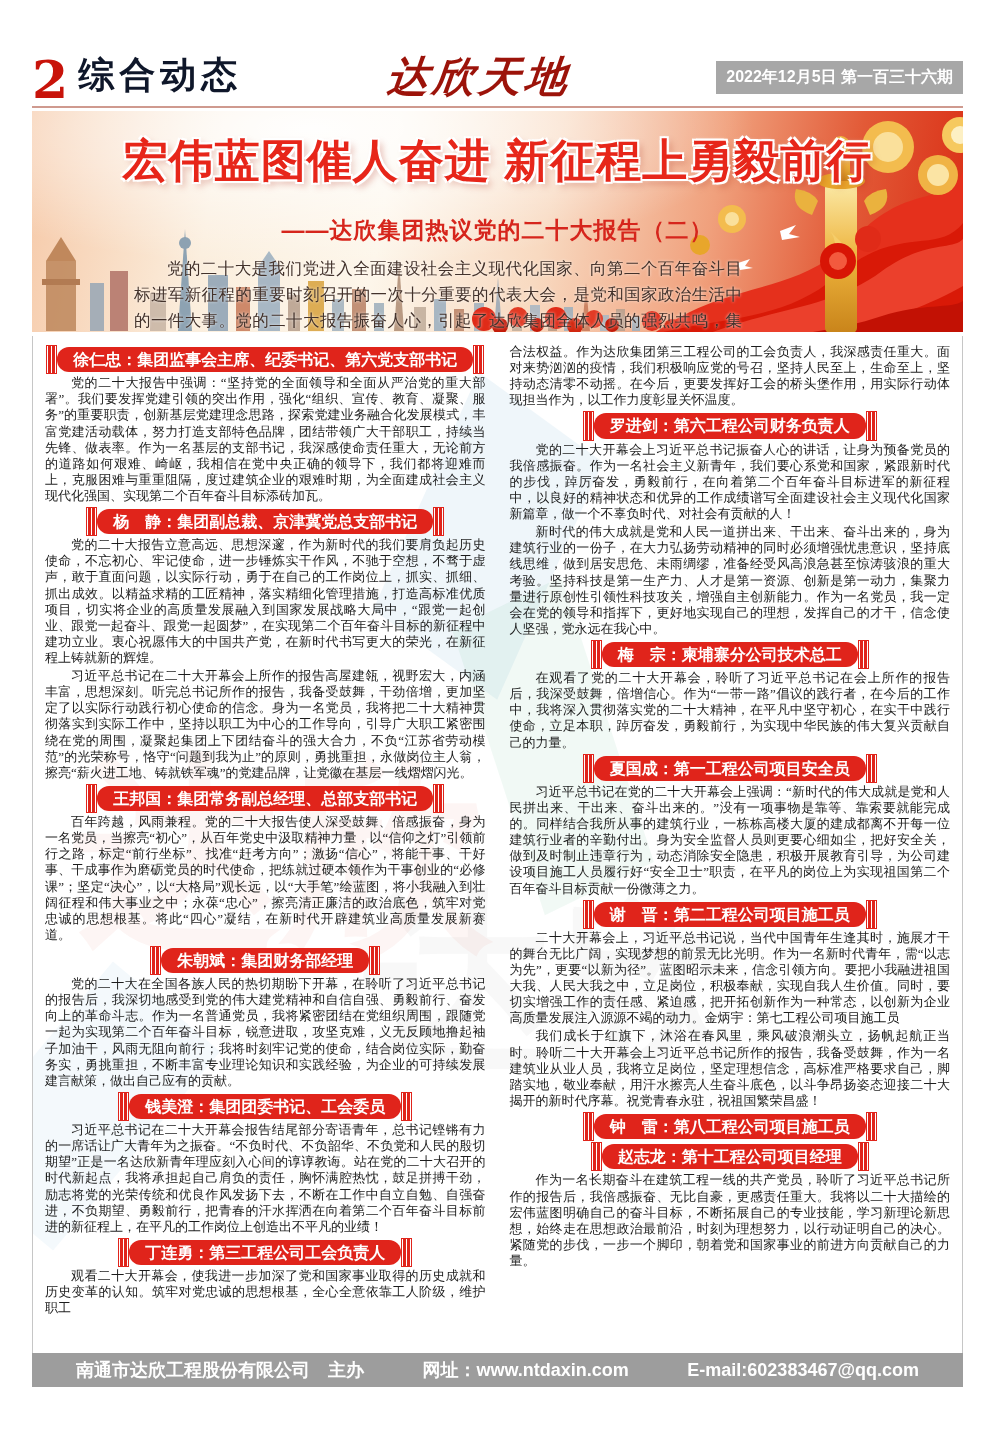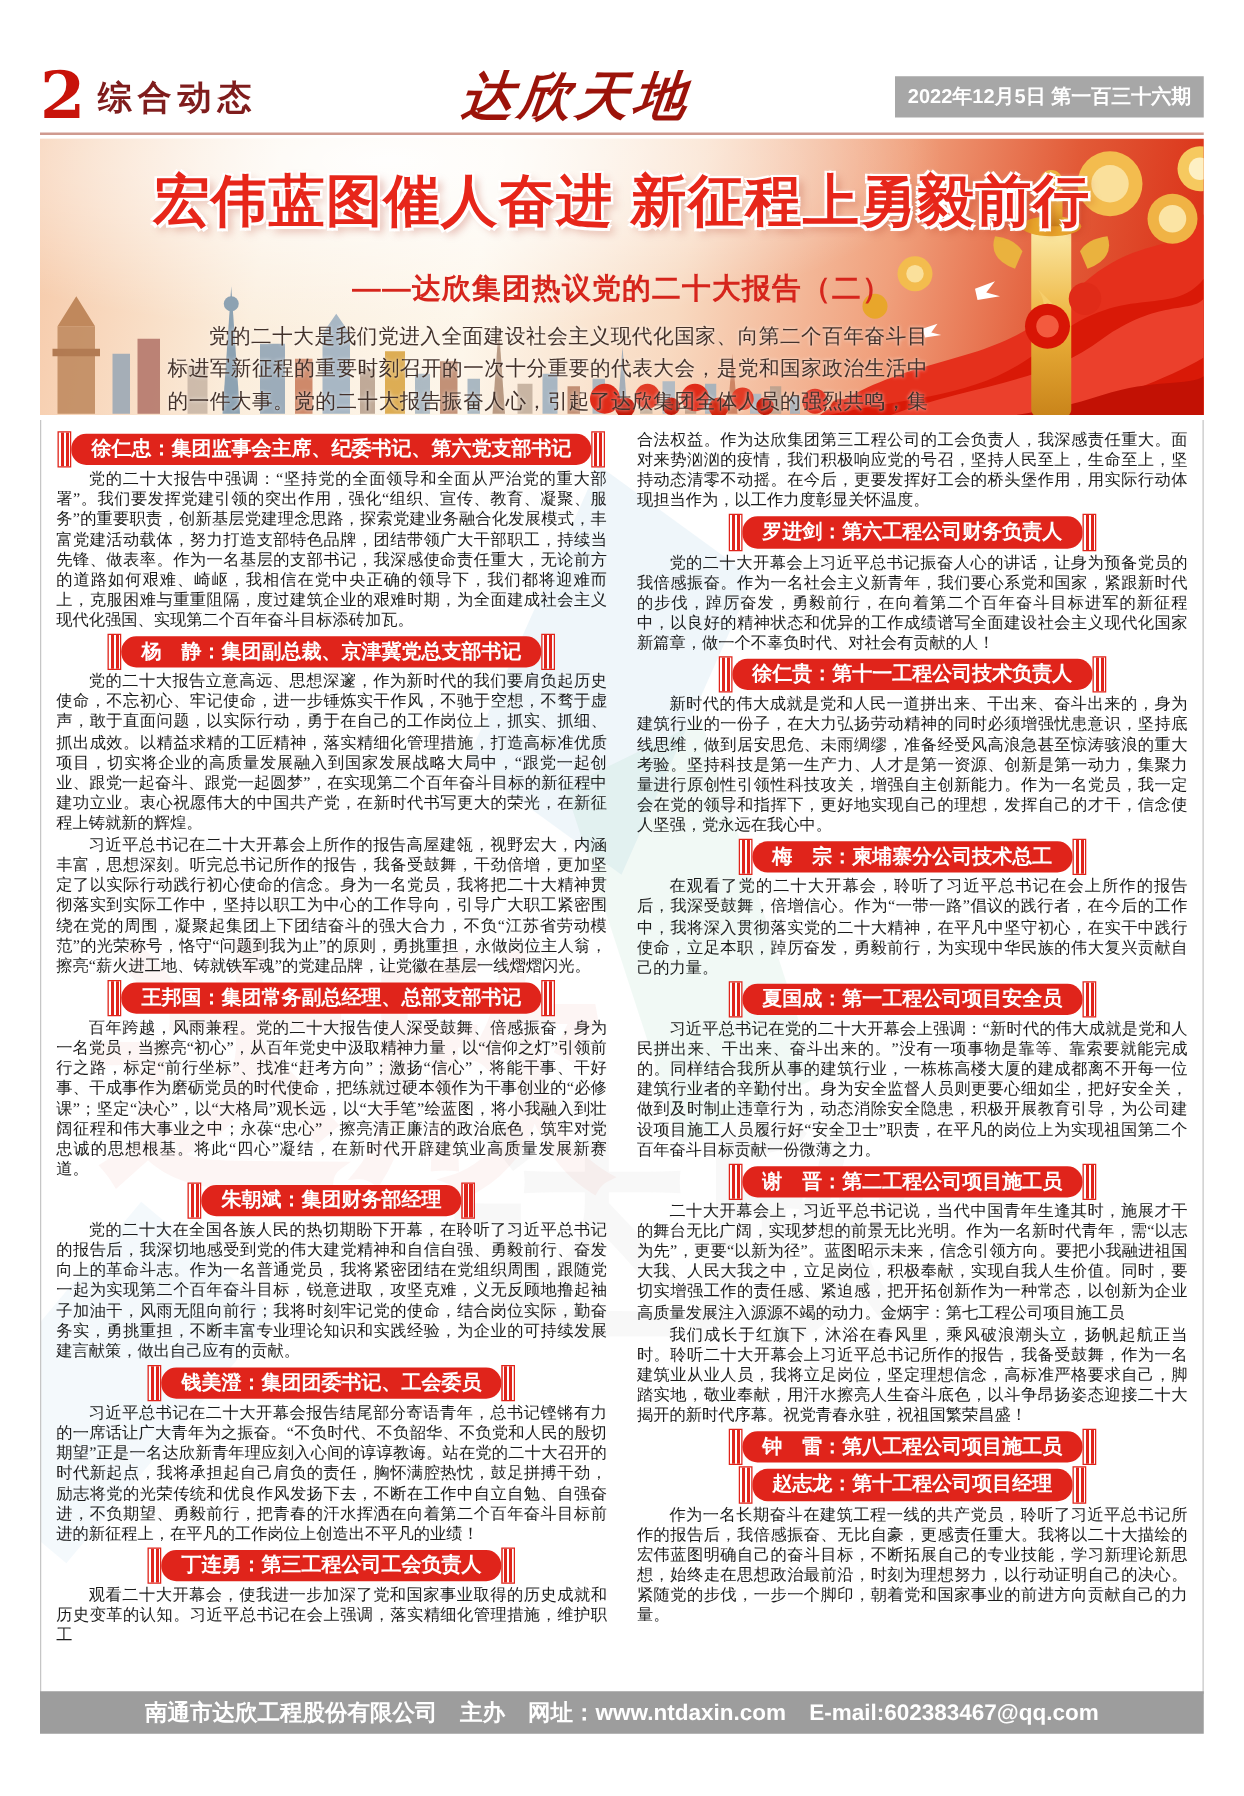--- a/index.html
+++ b/index.html
@@ -3,21 +3,21 @@
 <meta charset="utf-8">
 <style>
   html,body{margin:0;padding:0;background:#fff;}
   .page{position:relative;width:995px;height:1437px;background:#ffffff;overflow:hidden;
         font-family:"Liberation Serif","DejaVu Serif",serif;}
 
   
   .hdr-row{position:absolute;top:50px;left:32px;right:32px;height:54px;display:flex;align-items:center;}
   .hdr-left{display:flex;align-items:flex-end;gap:10px;}
   .pagenum{font-family:"DejaVu Serif",serif;font-weight:bold;font-size:52px;line-height:.9;color:#c8130a;}
-  .secname{font-family:"Liberation Sans",sans-serif;font-weight:bold;font-size:27px;color:#7f1d1d;
+  .secname{font-family:"Liberation Sans",sans-serif;font-weight:bold;font-size:36px;color:#0f172a;
            letter-spacing:5px;padding-bottom:4px;}
   .masthead{flex:1;text-align:center;font-family:"DejaVu Serif",serif;font-weight:bold;font-style:italic;
             font-size:42px;color:#9c130a;letter-spacing:4px;transform:skewX(-6deg);}
   .datebox{background:#a7a7a7;color:#fff;font-family:"Liberation Sans",sans-serif;font-weight:600;
            font-size:16px;padding:6px 10px;white-space:nowrap;}
   .hdr-rule{position:absolute;top:106px;left:32px;right:32px;height:2px;background:#cf9a8f;}
 
   
   .banner{position:absolute;top:111px;left:32px;right:32px;height:221px;overflow:hidden;
     background:
@@ -51,21 +51,21 @@
   .hdr-bar::before,.hdr-bar::after{content:"";position:absolute;top:-2px;bottom:-2px;width:9px;
     background:repeating-linear-gradient(90deg,rgba(255,255,255,.85) 0 1.5px,#e0241b 1.5px 4px);
     border:1px solid #e0241b;}
   .hdr-bar::before{left:-11px;}
   .hdr-bar::after{right:-11px;}
   .body{font-size:13px;line-height:1.24;margin:2px 0;color:#1c1c1c;text-align:justify;text-indent:2em;}
   .cont{text-indent:0;}
 
   
   .footer-bar{position:absolute;top:1353px;left:32px;right:32px;height:34px;background:#9d9d9d;color:#fff;
-    display:flex;align-items:center;justify-content:space-between;padding:0 84px;box-sizing:border-box;
+    display:flex;align-items:center;justify-content:space-between;padding:0 44px;box-sizing:border-box;
     font-family:"Liberation Sans",sans-serif;font-weight:600;font-size:18px;}
 </style>
 </head>
 <body>
 
 <div class="page">
 
   <div class="hdr-row">
     <div class="hdr-left">
       <span class="pagenum">2</span>
@@ -201,32 +201,31 @@
       <div class="sec">
         <div class="sec-hdr"><span class="hdr-bar">朱朝斌：集团财务部经理</span></div>
         <p class="body">党的二十大在全国各族人民的热切期盼下开幕，在聆听了习近平总书记的报告后，我深切地感受到党的伟大建党精神和自信自强、勇毅前行、奋发向上的革命斗志。作为一名普通党员，我将紧密团结在党组织周围，跟随党一起为实现第二个百年奋斗目标，锐意进取，攻坚克难，义无反顾地撸起袖子加油干，风雨无阻向前行；我将时刻牢记党的使命，结合岗位实际，勤奋务实，勇挑重担，不断丰富专业理论知识和实践经验，为企业的可持续发展建言献策，做出自己应有的贡献。</p>
       </div>
       <div class="sec">
         <div class="sec-hdr"><span class="hdr-bar">钱美澄：集团团委书记、工会委员</span></div>
         <p class="body">习近平总书记在二十大开幕会报告结尾部分寄语青年，总书记铿锵有力的一席话让广大青年为之振奋。“不负时代、不负韶华、不负党和人民的殷切期望”正是一名达欣新青年理应刻入心间的谆谆教诲。站在党的二十大召开的时代新起点，我将承担起自己肩负的责任，胸怀满腔热忱，鼓足拼搏干劲，励志将党的光荣传统和优良作风发扬下去，不断在工作中自立自勉、自强奋进，不负期望、勇毅前行，把青春的汗水挥洒在向着第二个百年奋斗目标前进的新征程上，在平凡的工作岗位上创造出不平凡的业绩！</p>
       </div>
       <div class="sec">
         <div class="sec-hdr"><span class="hdr-bar">丁连勇：第三工程公司工会负责人</span></div>
-        <p class="body">观看二十大开幕会，使我进一步加深了党和国家事业取得的历史成就和历史变革的认知。习近平总书记在会上强调，落实精细化管理措施，维护职工</p>
+        <p class="body">观看二十大开幕会，使我进一步加深了党和国家事业取得的历史成就和历史变革的认知。筑牢对党忠诚的思想根基，全心全意依靠工人阶级，维护职工</p>
       </div>
     </div>
 
     <div class="col">
       <p class="body cont">合法权益。作为达欣集团第三工程公司的工会负责人，我深感责任重大。面对来势汹汹的疫情，我们积极响应党的号召，坚持人民至上，生命至上，坚持动态清零不动摇。在今后，更要发挥好工会的桥头堡作用，用实际行动体现担当作为，以工作力度彰显关怀温度。</p>
       <div class="sec">
         <div class="sec-hdr"><span class="hdr-bar">罗进剑：第六工程公司财务负责人</span></div>
         <p class="body">党的二十大开幕会上习近平总书记振奋人心的讲话，让身为预备党员的我倍感振奋。作为一名社会主义新青年，我们要心系党和国家，紧跟新时代的步伐，踔厉奋发，勇毅前行，在向着第二个百年奋斗目标进军的新征程中，以良好的精神状态和优异的工作成绩谱写全面建设社会主义现代化国家新篇章，做一个不辜负时代、对社会有贡献的人！</p>
       </div>
       <div class="sec">
-        <div class="sec-hdr"><span class="hdr-bar">徐仁贵：第十一工程公司技术负责人</span></div>
         <p class="body">新时代的伟大成就是党和人民一道拼出来、干出来、奋斗出来的，身为建筑行业的一份子，在大力弘扬劳动精神的同时必须增强忧患意识，坚持底线思维，做到居安思危、未雨绸缪，准备经受风高浪急甚至惊涛骇浪的重大考验。坚持科技是第一生产力、人才是第一资源、创新是第一动力，集聚力量进行原创性引领性科技攻关，增强自主创新能力。作为一名党员，我一定会在党的领导和指挥下，更好地实现自己的理想，发挥自己的才干，信念使人坚强，党永远在我心中。</p>
       </div>
       <div class="sec">
         <div class="sec-hdr"><span class="hdr-bar">梅　宗：柬埔寨分公司技术总工</span></div>
         <p class="body">在观看了党的二十大开幕会，聆听了习近平总书记在会上所作的报告后，我深受鼓舞，倍增信心。作为“一带一路”倡议的践行者，在今后的工作中，我将深入贯彻落实党的二十大精神，在平凡中坚守初心，在实干中践行使命，立足本职，踔厉奋发，勇毅前行，为实现中华民族的伟大复兴贡献自己的力量。</p>
       </div>
       <div class="sec">
         <div class="sec-hdr"><span class="hdr-bar">夏国成：第一工程公司项目安全员</span></div>
         <p class="body">习近平总书记在党的二十大开幕会上强调：“新时代的伟大成就是党和人民拼出来、干出来、奋斗出来的。”没有一项事物是靠等、靠索要就能完成的。同样结合我所从事的建筑行业，一栋栋高楼大厦的建成都离不开每一位建筑行业者的辛勤付出。身为安全监督人员则更要心细如尘，把好安全关，做到及时制止违章行为，动态消除安全隐患，积极开展教育引导，为公司建设项目施工人员履行好“安全卫士”职责，在平凡的岗位上为实现祖国第二个百年奋斗目标贡献一份微薄之力。</p>
       </div>

